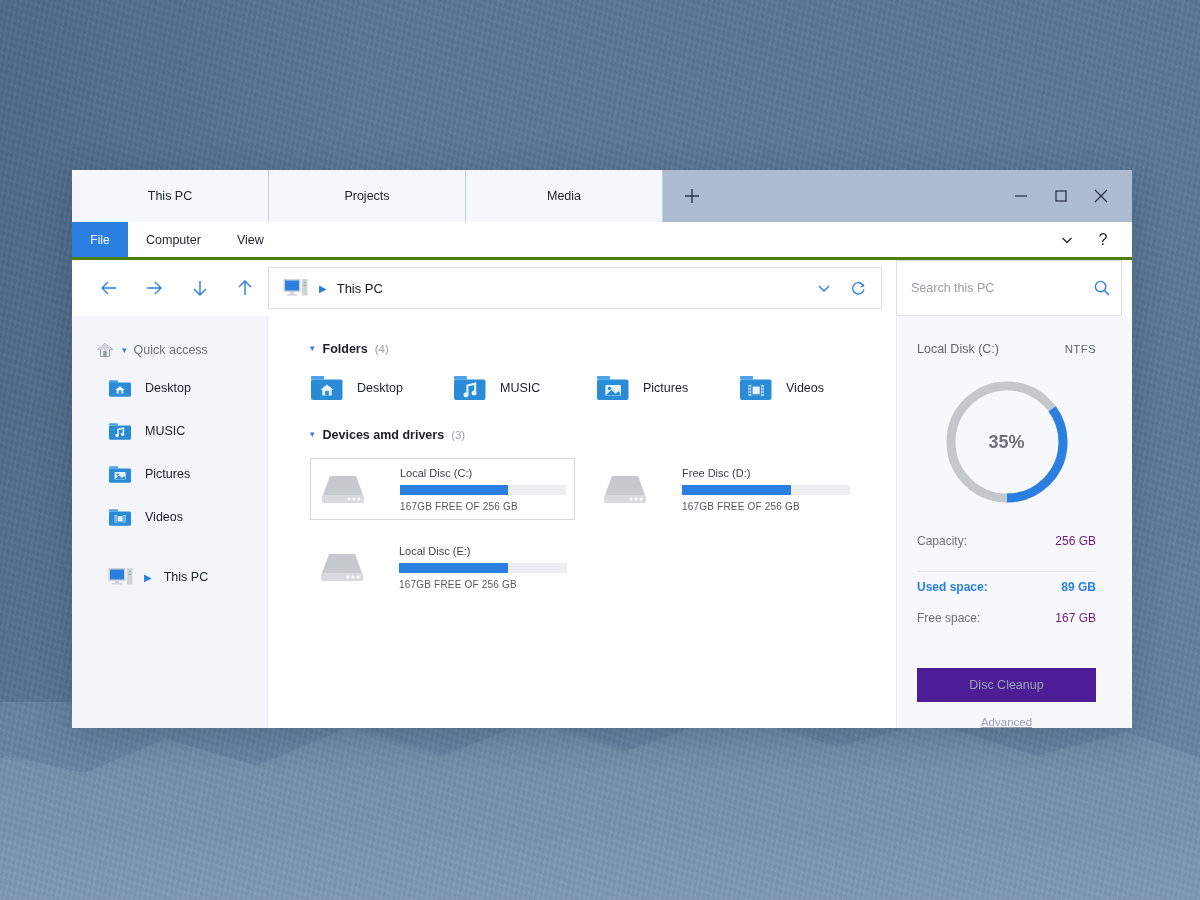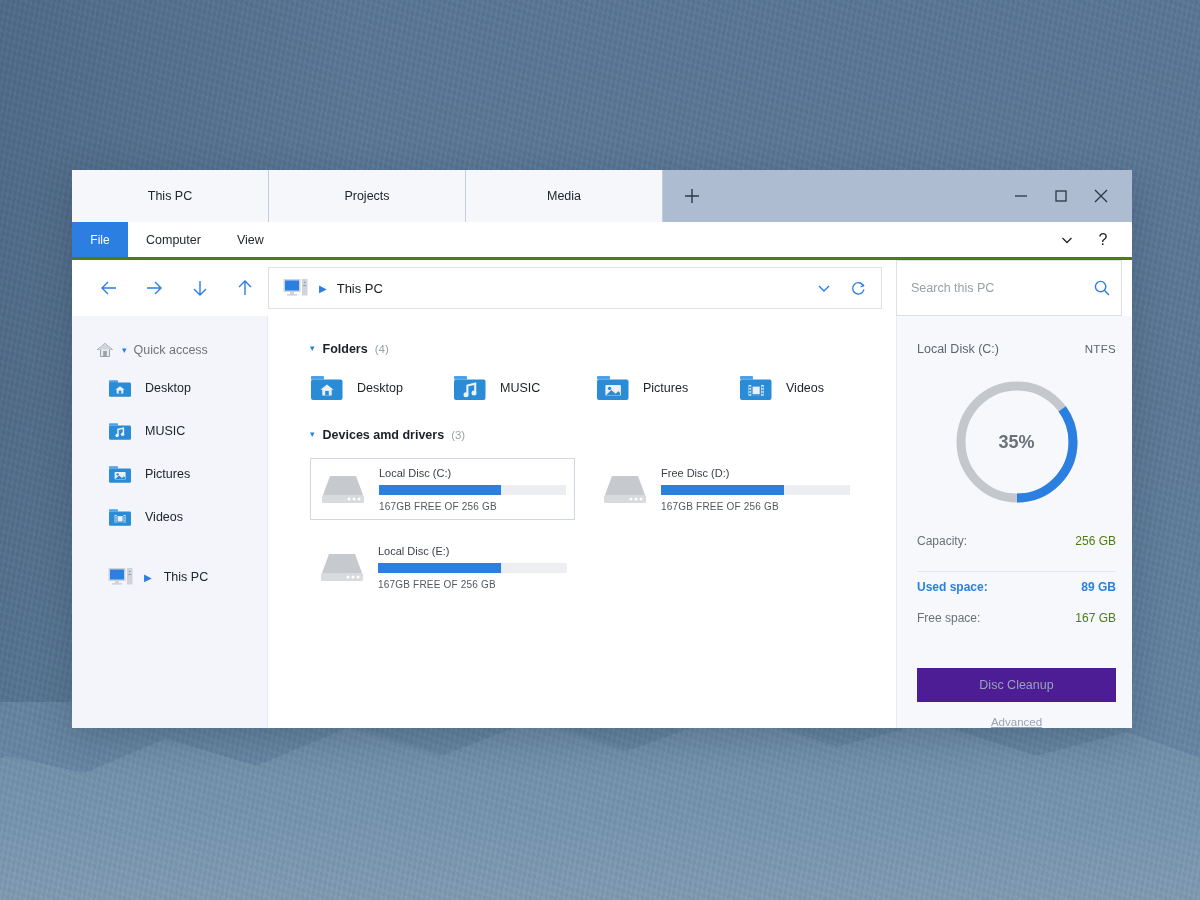--- a/index.html
+++ b/index.html
@@ -231,58 +231,59 @@
   .folder-item .fic { width: 34px; height: 28px; flex: 0 0 auto; margin-right: 13px; }
   .folder-item .lbl { font-size: 12.5px; color: #1b2028; }
 
   .drive-grid { display: flex; flex-wrap: wrap; }
   .drive-tile {
     width: 265px; height: 62px;
     display: flex; align-items: center;
     padding: 16px 8px;
     margin: 0 18px 16px 0;
     cursor: default;
+    gap: 21px;
   }
   .drive-tile.sel { border: 1px solid #d2d6de; background: #fff; }
   .drive-ic { width: 48px; height: 38px; flex: 0 0 auto; margin-right: 12px; }
   .drive-meta { flex: 1 1 auto; min-width: 0; }
   .drive-name { font-size: 11px; color: #3b4049; margin-bottom: 6px; }
   .bar {
     height: 10px; background: #eceef1; width: 100%;
     position: relative; margin-bottom: 6px;
   }
   .bar > i { position: absolute; left: 0; top: 0; bottom: 0; background: #2a7fe0; }
   .drive-sub { font-size: 10px; color: #52585f; letter-spacing: .2px; }
 
   
   .details {
     width: 236px; flex: 0 0 236px;
     background: #f6f8fc;
     border-left: 1px solid #e7eaf1;
-    padding: 26px 16px 0 20px;
+    padding: 26px 36px 0 20px;
     display: flex; flex-direction: column;
   }
   .det-head { display: flex; align-items: baseline; justify-content: space-between; }
   .det-title { font-size: 12.5px; color: #5e656e; }
   .det-fs { font-size: 11.5px; color: #5e656e; letter-spacing: .3px; }
   .donut-wrap { display: flex; align-items: center; justify-content: center; margin: 22px 0 28px; }
   .donut { position: relative; width: 128px; height: 128px; }
   .donut svg { display: block; transform: rotate(-90deg) scaleX(-1); }
   .donut .pct {
     position: absolute; inset: 0;
     display: flex; align-items: center; justify-content: center;
     font-size: 18px; font-weight: 700; color: #6b7178;
   }
   .det-rows { }
   .det-row {
     display: flex; align-items: flex-start; justify-content: space-between;
     height: 31px;
   }
   .det-row .k { font-size: 12px; color: #6b7178; }
-  .det-row .v { font-size: 12px; color: #4d7c0f; }
+  .det-row .v { font-size: 12px; color: #701a75; }
   .det-row.hl .k, .det-row.hl .v { color: #2a7fe0; font-weight: 600; }
   .det-div { height: 1px; background: #e4e8ee; margin: 6px 0 8px; }
   .cleanup-btn {
     margin-top: 26px; height: 38px;
     background: #4c1d95; color: #9aa3b5;
     border: none;
     font-family: "Liberation Sans", sans-serif;
     font-size: 12.5px;
     display: flex; align-items: center; justify-content: center;
     cursor: default;

